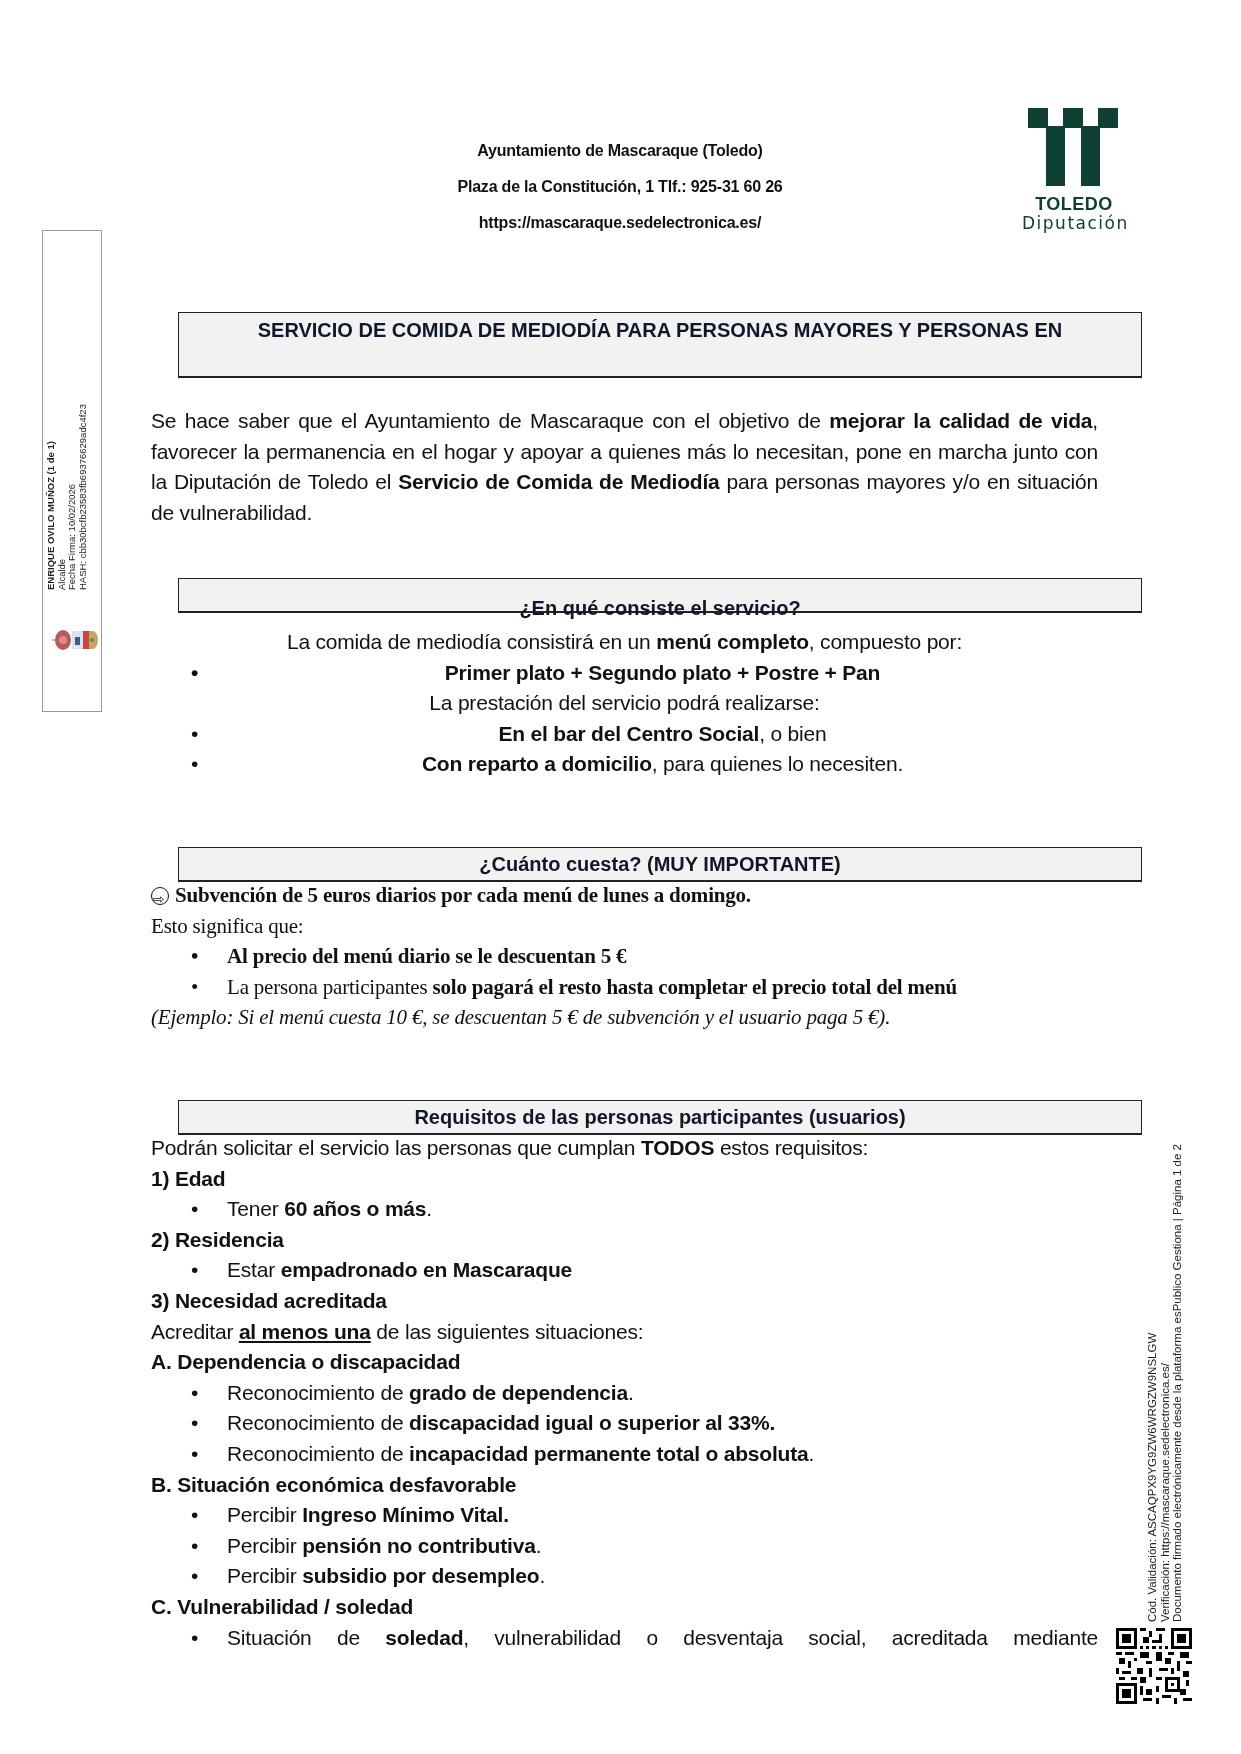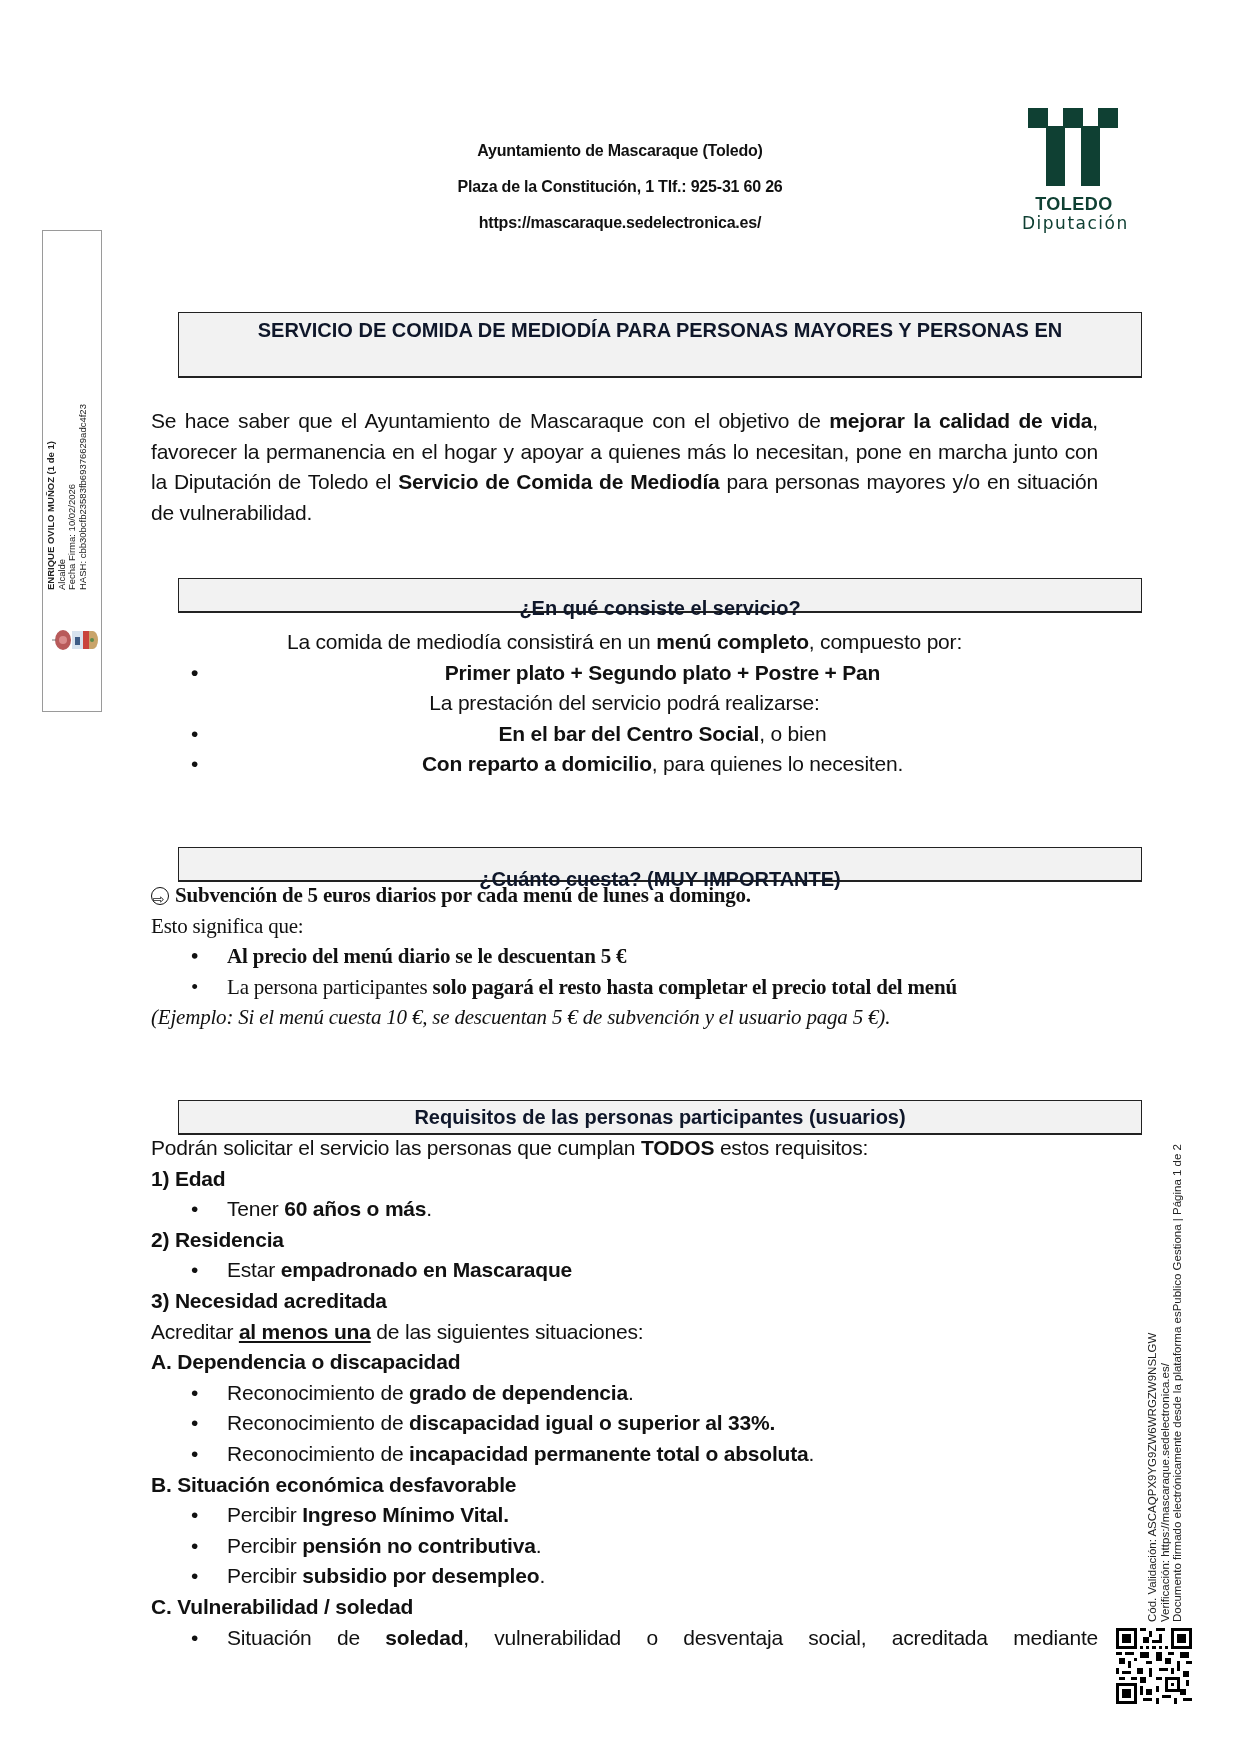--- a/index.html
+++ b/index.html
@@ -106,21 +106,21 @@
   </div>
 
   <div class="content" style="top:627px;text-align:center;">
     <p><span>La comida de mediodía consistirá en un </span><span class="b">menú completo</span><span>, compuesto por:</span></p>
     <p class="li b">Primer plato + Segundo plato + Postre + Pan</p>
     <p>La prestación del servicio podrá realizarse:</p>
     <p class="li"><span class="b">En el bar del Centro Social</span><span>, o bien</span></p>
     <p class="li"><span class="b">Con reparto a domicilio</span><span>, para quienes lo necesiten.</span></p>
   </div>
 
-  <div class="box" style="top:847px;height:35px;padding-top:16px;">
+  <div class="box" style="top:847px;height:35px;padding-top:1px;">
     <div>¿Cuánto cuesta? (MUY IMPORTANTE)</div>
   </div>
 
   <div class="content" style="top:880px;font-family:Liberation Serif, serif;">
     <p class="b"><span class="arrow-icon"></span><span>Subvención de 5 euros diarios por cada menú de lunes a domingo.</span></p>
     <p>Esto significa que:</p>
     <p class="li b">Al precio del menú diario se le descuentan 5 €</p>
     <p class="li just"><span>La persona participantes </span><span class="b">solo pagará el resto hasta completar el precio total del menú</span></p>
     <p class="i">(Ejemplo: Si el menú cuesta 10 €, se descuentan 5 € de subvención y el usuario paga 5 €).</p>
   </div>

